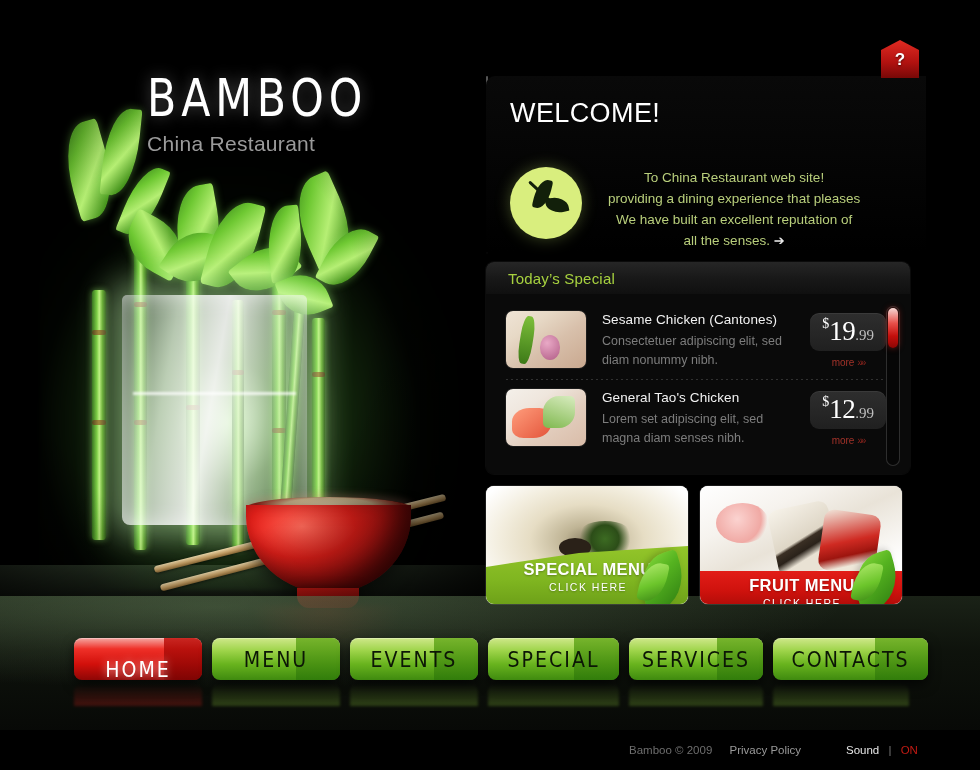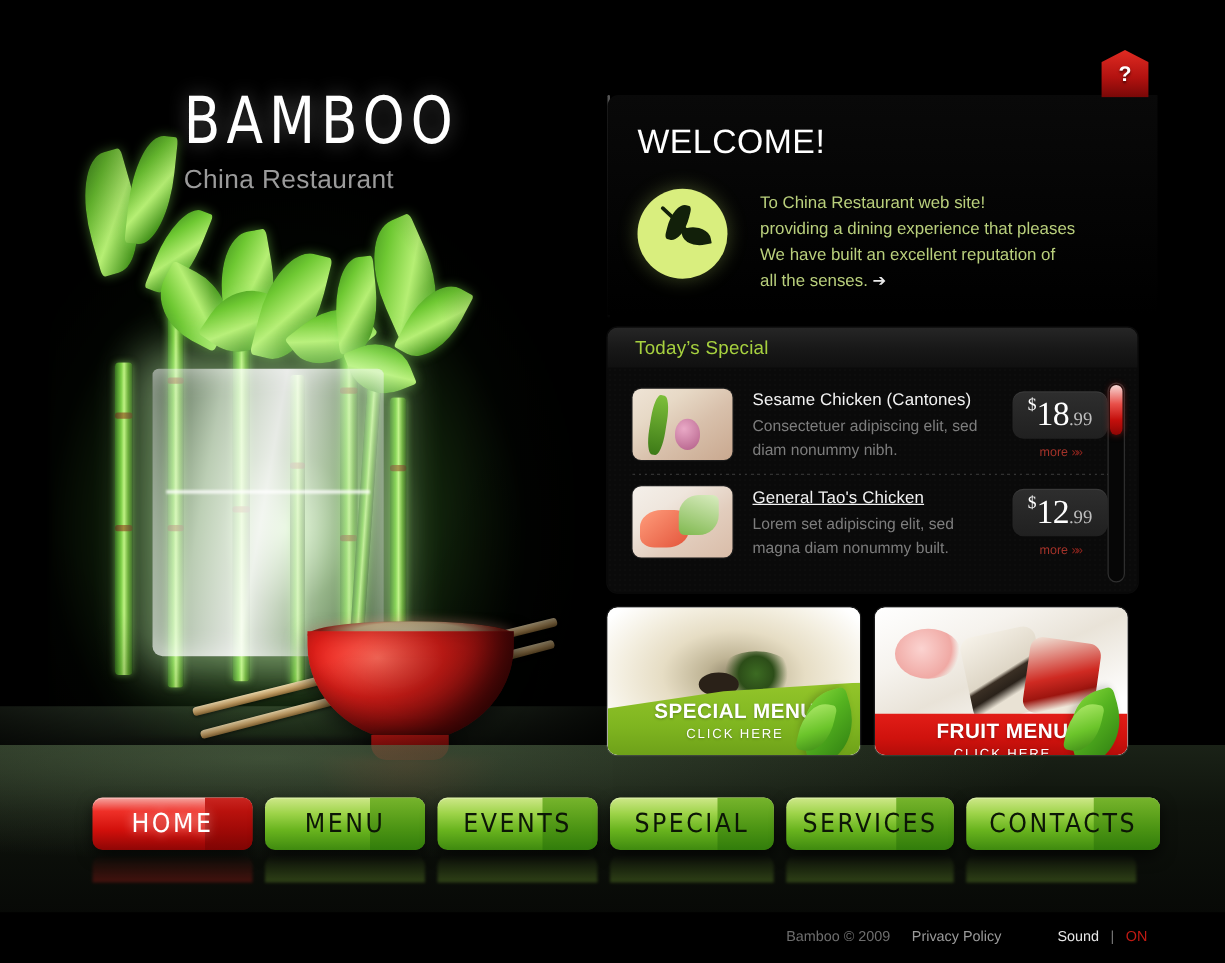--- a/index.html
+++ b/index.html
@@ -119,21 +119,21 @@
     border-radius:2px;
   }
   .panel-top {
     position:relative; padding:22px 0 0 24px;
     background:linear-gradient(180deg,#090909 0%,#000 100%);
     border-radius:9px 0 0 0; height:176px;
   }
   .welcome-title {
     font-size:27px; color:#fff; letter-spacing:.4px; font-weight:400;
   }
-  .welcome-row { display:flex; margin-top:22px; }
+  .welcome-row { display:flex; margin-top:38px;text-align:center; }
   .leaf-badge {
     width:72px; height:72px; border-radius:50%; flex:0 0 72px;
     background:#d9ee7e; position:relative; overflow:hidden;
     box-shadow:0 0 16px rgba(200,235,110,.30);
   }
   .leaf-badge .lf1 {
     position:absolute; left:25px; top:12px; width:15px; height:30px;
     background:#12200a; border-radius:70% 14% 70% 14%; transform:rotate(14deg);
   }
   .leaf-badge .lf2 {
@@ -183,21 +183,21 @@
     background:linear-gradient(180deg,#7dbf3a,#3d7a17); border-radius:40%; transform:rotate(9deg); }
   .thumb.t1::after{ content:""; position:absolute; left:42%; top:42%; width:26%; height:44%;
     background:radial-gradient(circle at 36% 32%,#e9a9c6,#b15c86); border-radius:50%; }
   .thumb.t2 { background:linear-gradient(145deg,#f4f0ea 0%,#efe6dd 30%,#e2cdbd 62%,#d9bca8 100%); }
   .thumb.t2::before{ content:""; position:absolute; left:8%; top:34%; width:48%; height:52%;
     background:linear-gradient(140deg,#ff9d7c,#e3543a); border-radius:46% 30% 46% 30%; }
   .thumb.t2::after{ content:""; position:absolute; left:46%; top:12%; width:40%; height:56%;
     background:linear-gradient(200deg,#d9ecc0,#7fb84e); border-radius:50% 16% 50% 16%; }
   .item-text { flex:1; margin-left:16px; padding-top:1px; }
   .item-title { font-size:13.5px; color:#f2f2f2; letter-spacing:.1px; }
-  .item-title.linked { text-decoration:underline; }
+  .item-title.linked { }
   .item-desc { margin-top:5px; font-size:12.5px; line-height:19px; color:#7d7d7d; }
   .price-col { width:96px; flex:0 0 96px; text-align:center; padding-top:2px; }
   .price-tag {
     display:inline-block; padding:3px 12px 4px 12px; border-radius:9px;
     background:linear-gradient(180deg,#2e2e2e,#202020);
     box-shadow:inset 0 1px 0 rgba(255,255,255,.06);
     color:#fff; white-space:nowrap;
   }
   .price-cur { font-size:14px; vertical-align:12px; font-family:"Liberation Serif", serif; }
   .price-int { font-size:27px; font-family:"Liberation Serif", serif; letter-spacing:-.5px; }
@@ -298,20 +298,21 @@
   }
   .nav-btn.green {
     background:linear-gradient(180deg,#cfe88a 0%,#9ed44a 30%,#69b41e 62%,#3f8a0f 100%);
   }
   .nav-btn.green::after{
     content:""; position:absolute; right:0; top:0; width:34%; height:100%;
     background:linear-gradient(180deg,#67ab1c,#2f7a0a); opacity:.85;
   }
   .nav-btn.red {
     background:linear-gradient(180deg,#f5a9a4 0%,#ef3028 26%,#d2100b 62%,#8e0605 100%);
+    align-items:flex-end;
   }
   .nav-btn.red::after{
     content:""; position:absolute; right:0; top:0; width:30%; height:100%;
     background:linear-gradient(180deg,#c20f0a,#7c0403); opacity:.85;
   }
   .nav-label {
     position:relative; z-index:2; font-family:"DejaVu Sans", sans-serif;
     font-size:19px; letter-spacing:2px; transform:scaleY(1.1);
   }
   .nav-btn.green .nav-label { color:#0c1606; }
@@ -449,38 +450,38 @@
           <div class="thumb t1"></div>
           <div class="item-text">
             <div class="item-title">Sesame Chicken (Cantones)</div>
             <div class="item-desc">
               <div>Consectetuer adipiscing elit, sed</div>
               <div>diam nonummy nibh.</div>
             </div>
           </div>
           <div class="price-col">
             <div class="price-tag">
-              <span class="price-cur">$</span><span class="price-int">18</span><span class="price-dec">.99</span>
+              <span class="price-cur">$</span><span class="price-int">19</span><span class="price-dec">.99</span>
             </div>
             <div class="more-link">
               <span>more</span>
               <span class="chev">»»</span>
             </div>
           </div>
         </div>
 
         <div class="divider"></div>
 
         <div class="special-item">
           <div class="thumb t2"></div>
           <div class="item-text">
             <div class="item-title linked">General Tao's Chicken</div>
             <div class="item-desc">
               <div>Lorem  set adipiscing elit, sed</div>
-              <div>magna diam nonummy built.</div>
+              <div>magna diam senses nibh.</div>
             </div>
           </div>
           <div class="price-col">
             <div class="price-tag">
               <span class="price-cur">$</span><span class="price-int">12</span><span class="price-dec">.99</span>
             </div>
             <div class="more-link">
               <span>more</span>
               <span class="chev">»»</span>
             </div>

